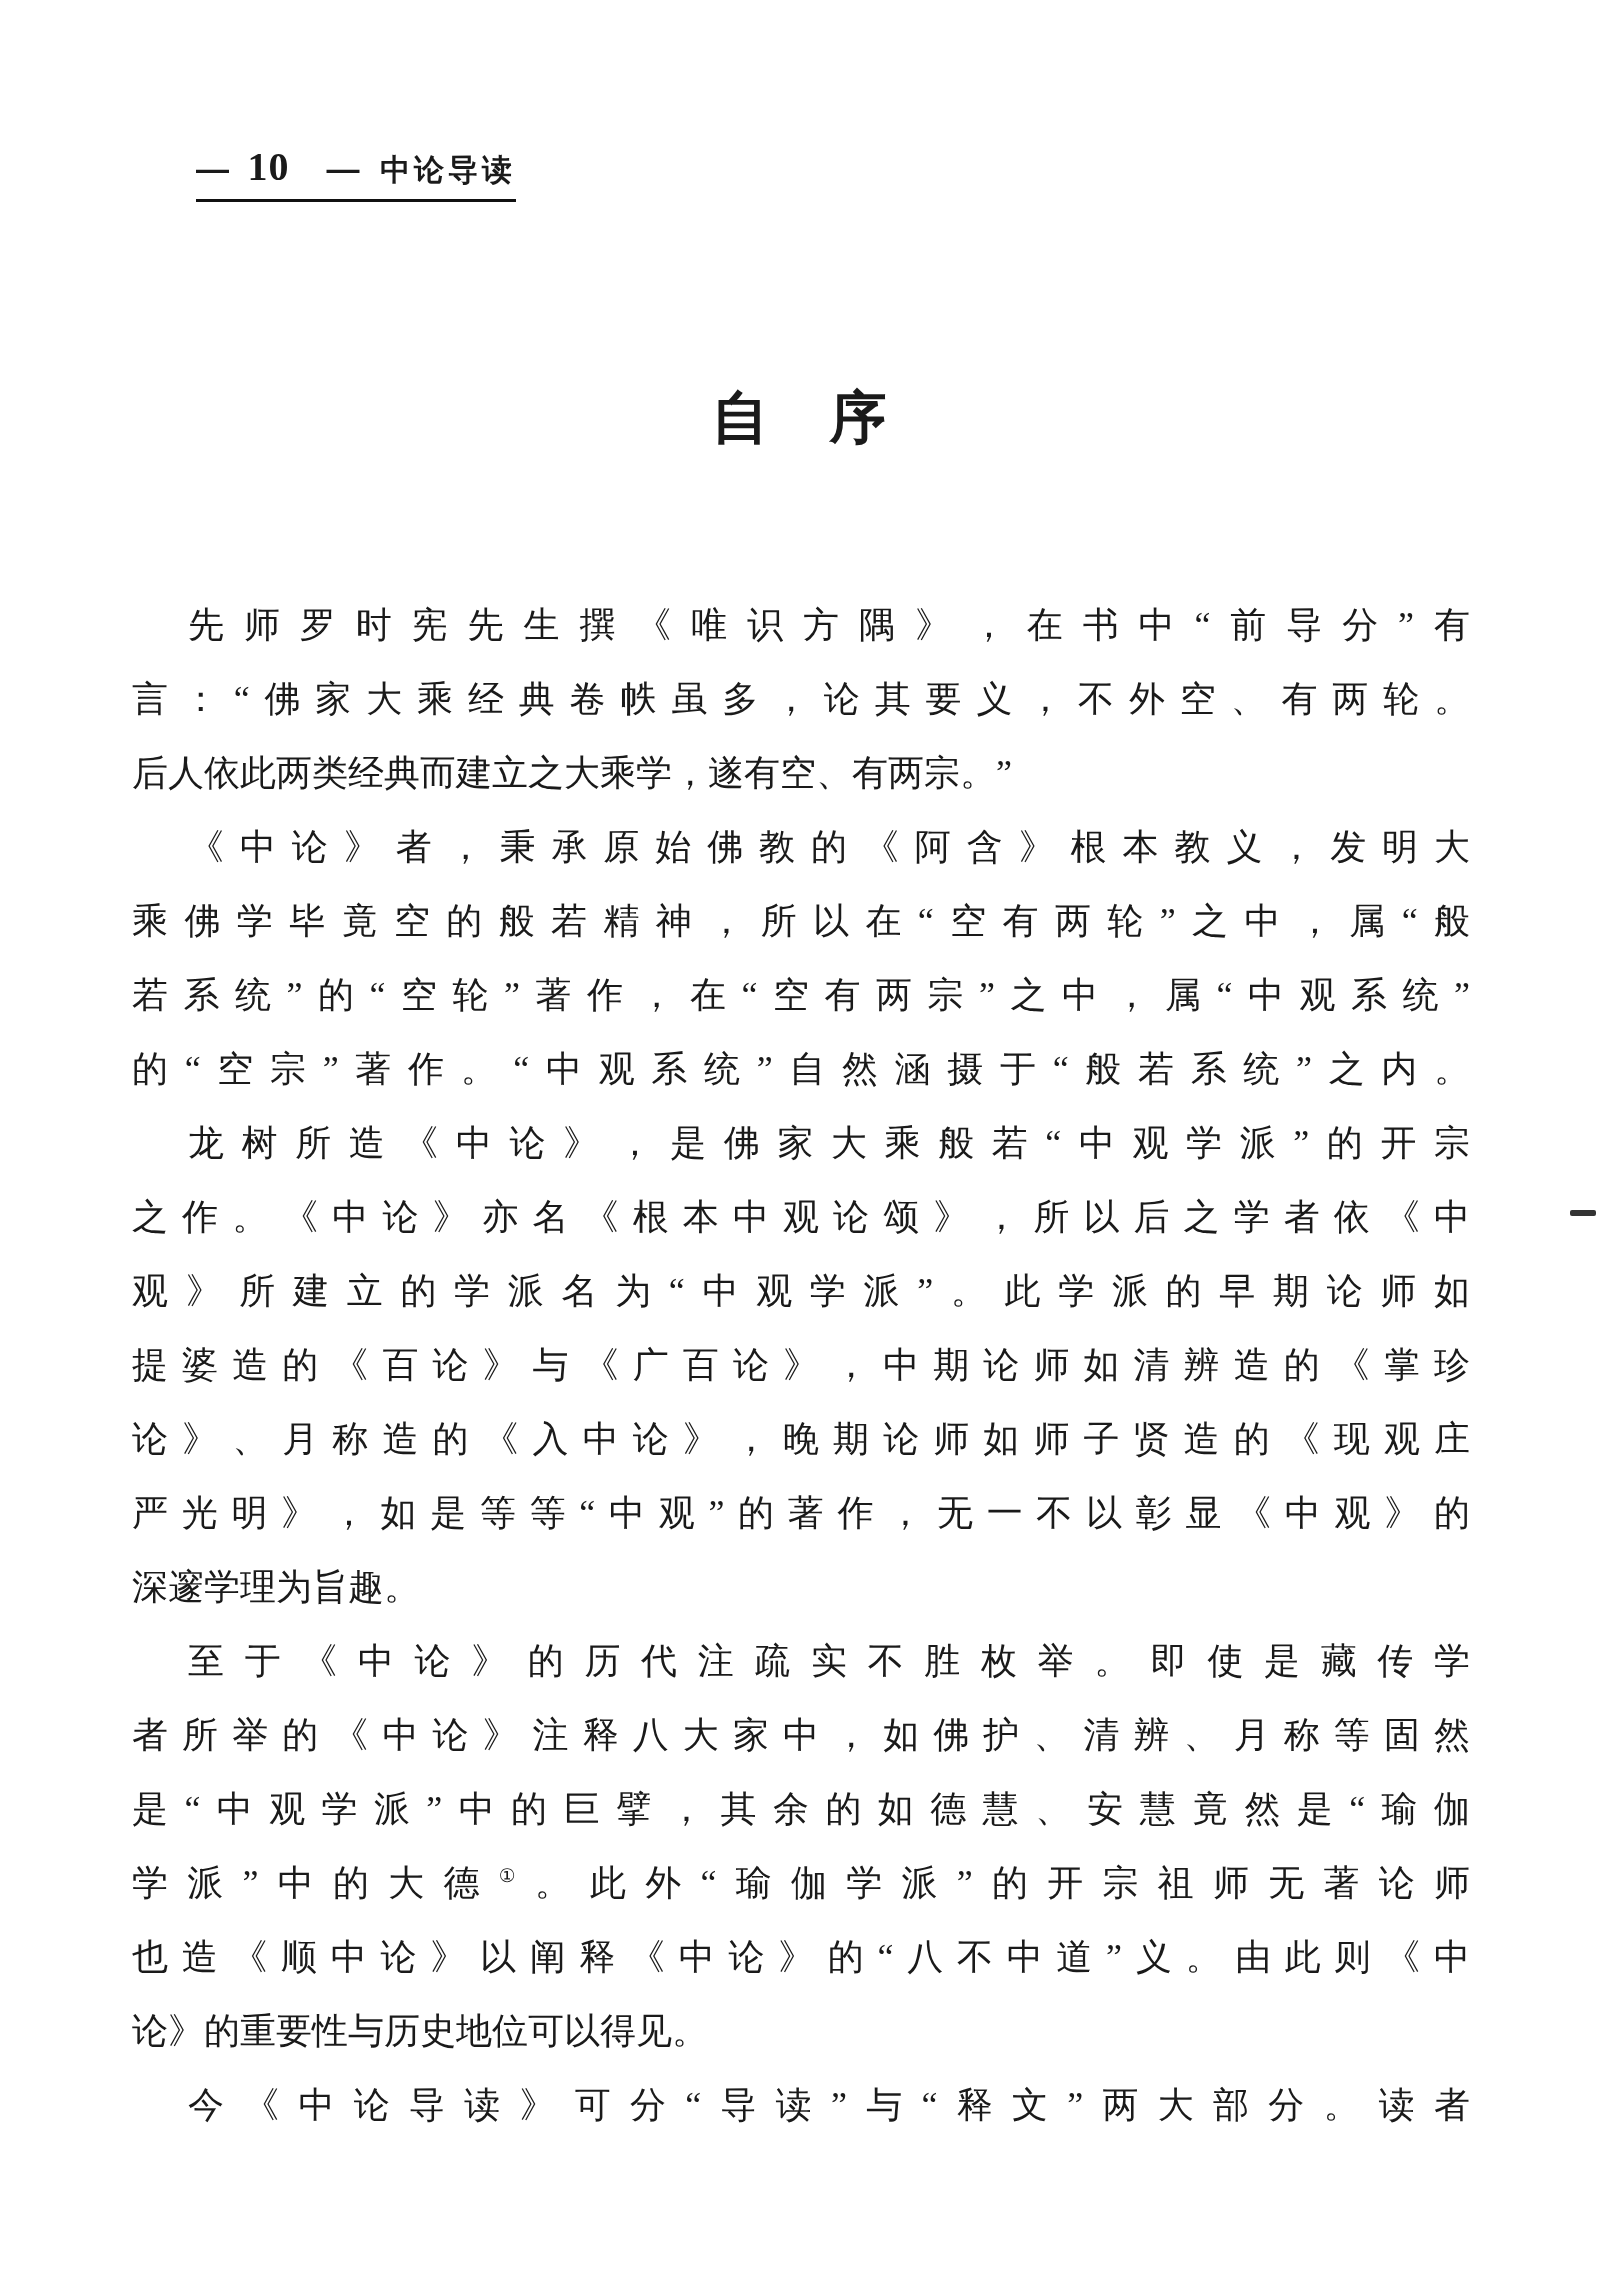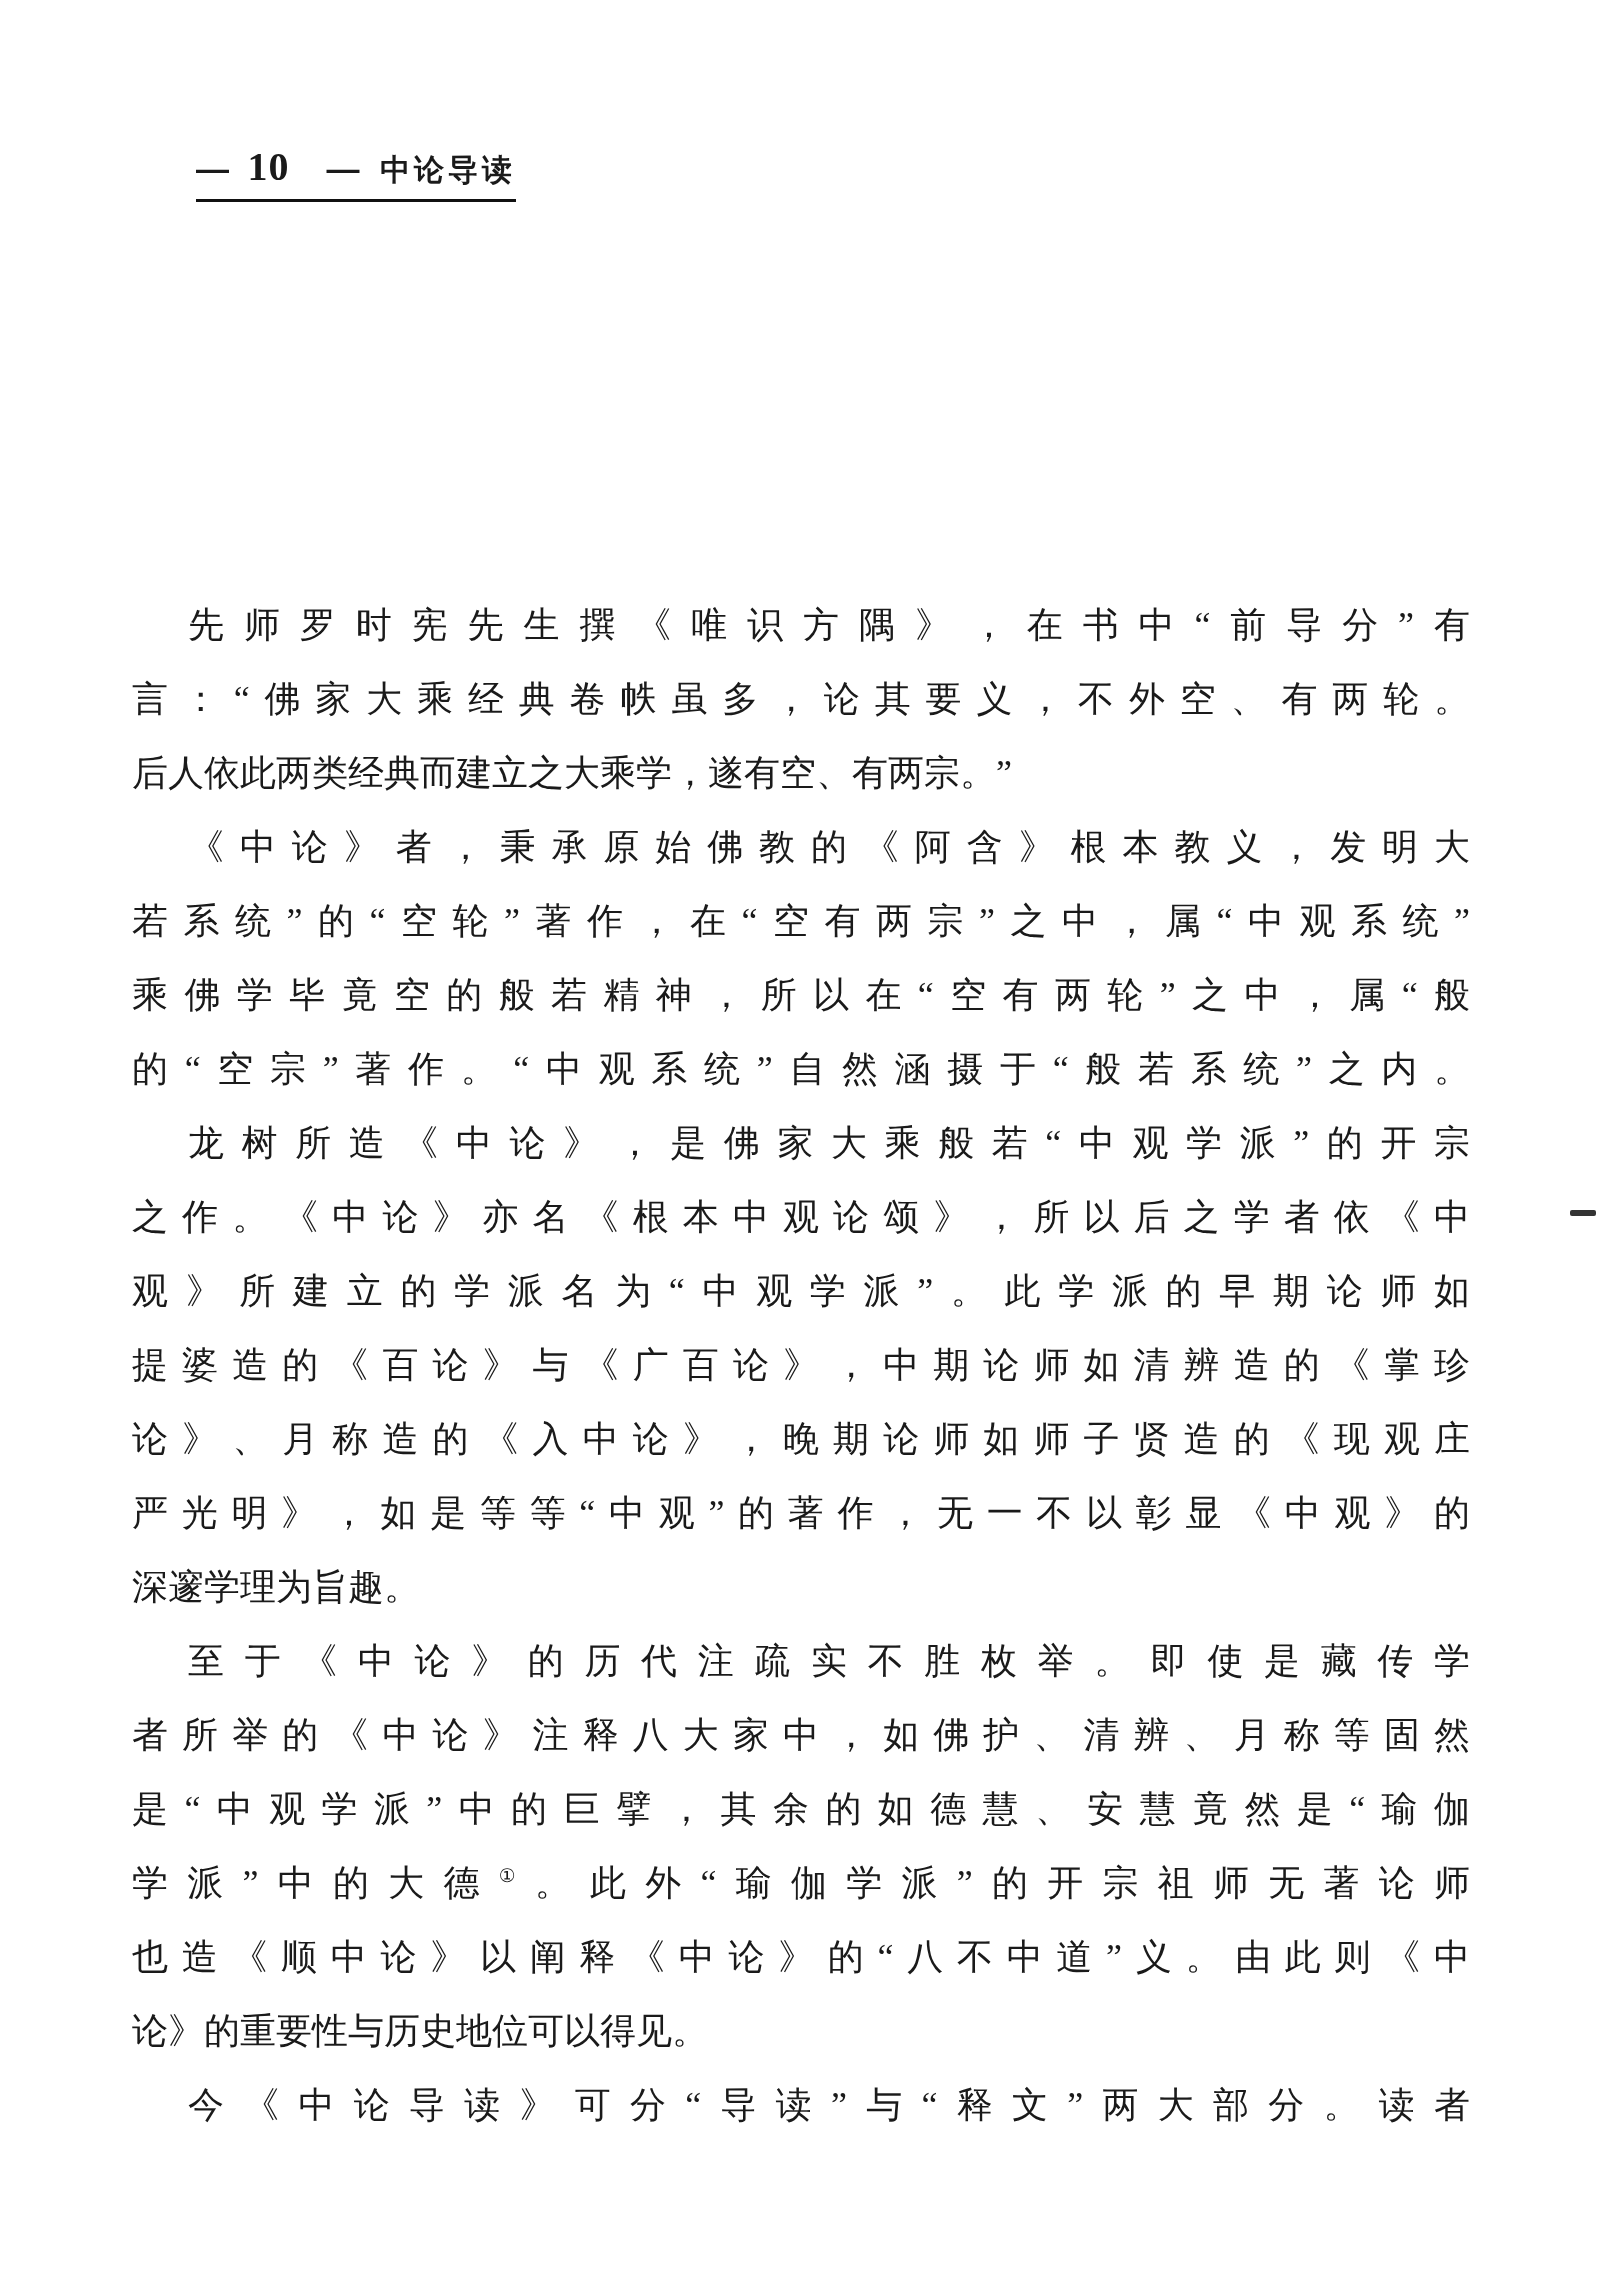--- a/index.html
+++ b/index.html
@@ -89,28 +89,29 @@
 
 <div class="page">
 
   <div class="running-header">
     <span class="dash">—</span>
     <span class="num">10</span>
     <span class="dash dash2">—</span>
     <span class="book">中论导读</span>
   </div>
 
+  <div class="doc-title">自　序</div>
 
   <div class="body-text">
       <div class="line fill indent">先师罗时宪先生撰《唯识方隅》，在书中“前导分”有</div>
       <div class="line fill">言：“佛家大乘经典卷帙虽多，论其要义，不外空、有两轮。</div>
       <div class="line">后人依此两类经典而建立之大乘学，遂有空、有两宗。”</div>
       <div class="line fill indent">《中论》者，秉承原始佛教的《阿含》根本教义，发明大</div>
+      <div class="line fill">乘佛学毕竟空的般若精神，所以在“空有两轮”之中，属“般</div>
       <div class="line fill">若系统”的“空轮”著作，在“空有两宗”之中，属“中观系统”</div>
-      <div class="line fill">乘佛学毕竟空的般若精神，所以在“空有两轮”之中，属“般</div>
       <div class="line fill">的“空宗”著作。“中观系统”自然涵摄于“般若系统”之内。</div>
       <div class="line fill indent">龙树所造《中论》，是佛家大乘般若“中观学派”的开宗</div>
       <div class="line fill">之作。《中论》亦名《根本中观论颂》，所以后之学者依《中</div>
       <div class="line fill">观》所建立的学派名为“中观学派”。此学派的早期论师如</div>
       <div class="line fill">提婆造的《百论》与《广百论》，中期论师如清辨造的《掌珍</div>
       <div class="line fill">论》、月称造的《入中论》，晚期论师如师子贤造的《现观庄</div>
       <div class="line fill">严光明》，如是等等“中观”的著作，无一不以彰显《中观》的</div>
       <div class="line">深邃学理为旨趣。</div>
       <div class="line fill indent">至于《中论》的历代注疏实不胜枚举。即使是藏传学</div>
       <div class="line fill">者所举的《中论》注释八大家中，如佛护、清辨、月称等固然</div>

